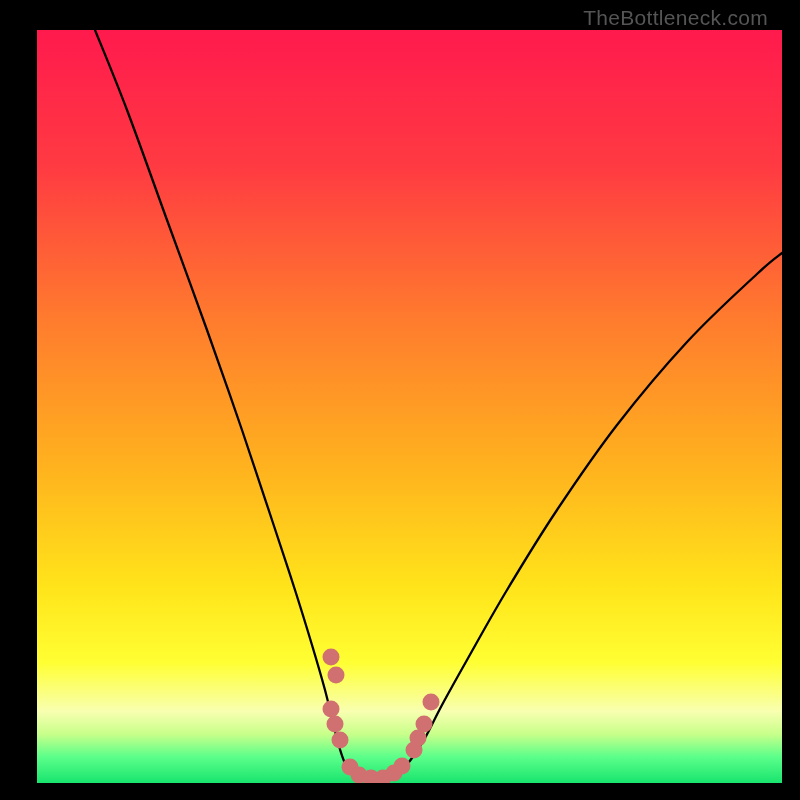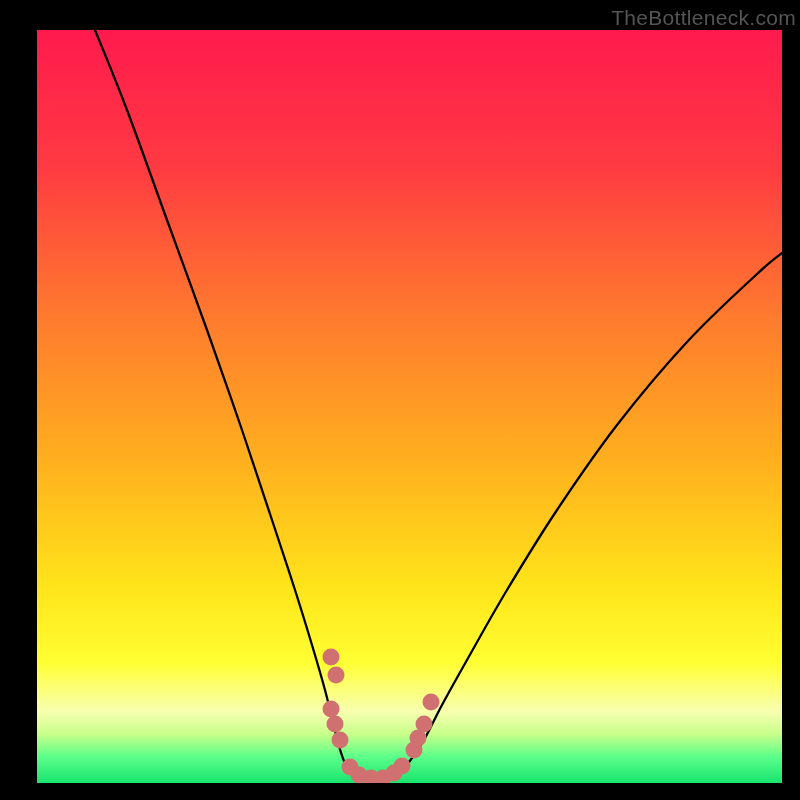--- a/index.html
+++ b/index.html
@@ -7,21 +7,21 @@
     padding: 0;
     width: 800px;
     height: 800px;
     background: #000000;
     overflow: hidden;
     font-family: Arial, Helvetica, sans-serif;
   }
   .watermark {
     position: absolute;
     top: 6px;
-    right: 4px;
+    right: 32px;
     color: #555555;
     font-size: 21px;
     letter-spacing: 0.3px;
     z-index: 3;
   }
   .plot-area {
     position: absolute;
     left: 37px;
     top: 30px;
     width: 745px;

